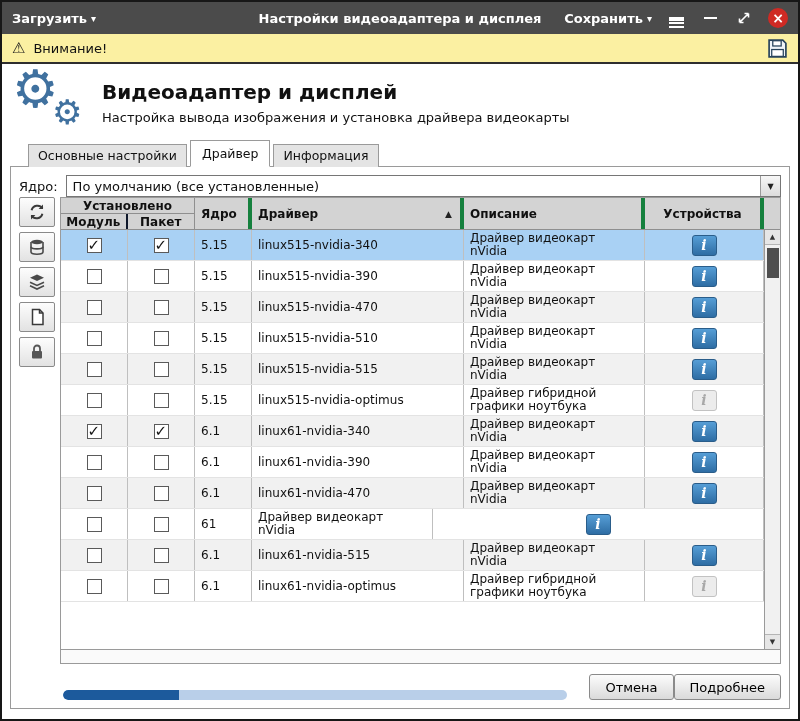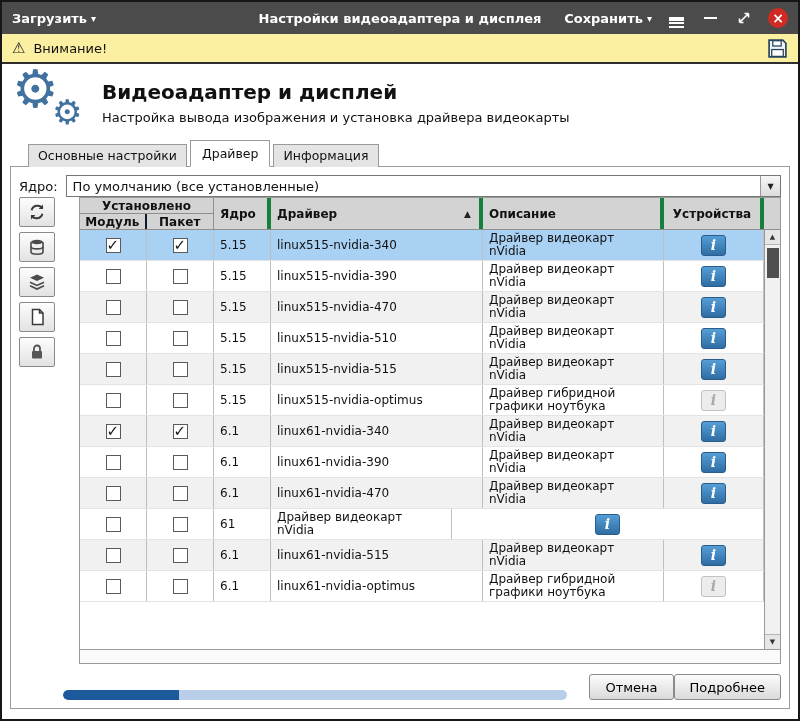--- a/index.html
+++ b/index.html
@@ -58,21 +58,21 @@
   .combo{
     flex:1; height:22px; border:1px solid #767676; background:#fff; display:flex;
     align-items:center; font-size:13px; cursor:pointer; position:relative;
   }
   .combo-text{ padding-left:6px; flex:1; white-space:nowrap; overflow:hidden; }
   .combo-btn{
     width:20px; height:100%; border-left:1px solid #9a9a9a;
     background:linear-gradient(#f7f7f7,#dcdcdc); display:flex; align-items:center; justify-content:center;
     font-size:8px; color:#222;
   }
-  .body-row{ display:flex; gap:24px; flex:1; min-height:0; }
+  .body-row{ display:flex; gap:5px; flex:1; min-height:0; }
   
   .toolbar{ flex:0 0 36px; display:flex; flex-direction:column; gap:5px; }
   .tool-btn{
     width:36px; height:30px; border:1px solid #8a8a8a; border-radius:2px;
     background:linear-gradient(#fdfdfd,#e2e2e2); display:flex; align-items:center; justify-content:center; cursor:pointer;
   }
   
   .table-container{
     flex:1; position:relative; border:1px solid #9a9a9a; display:flex;
     flex-direction:column; min-height:0; overflow:hidden; background:#fff;

